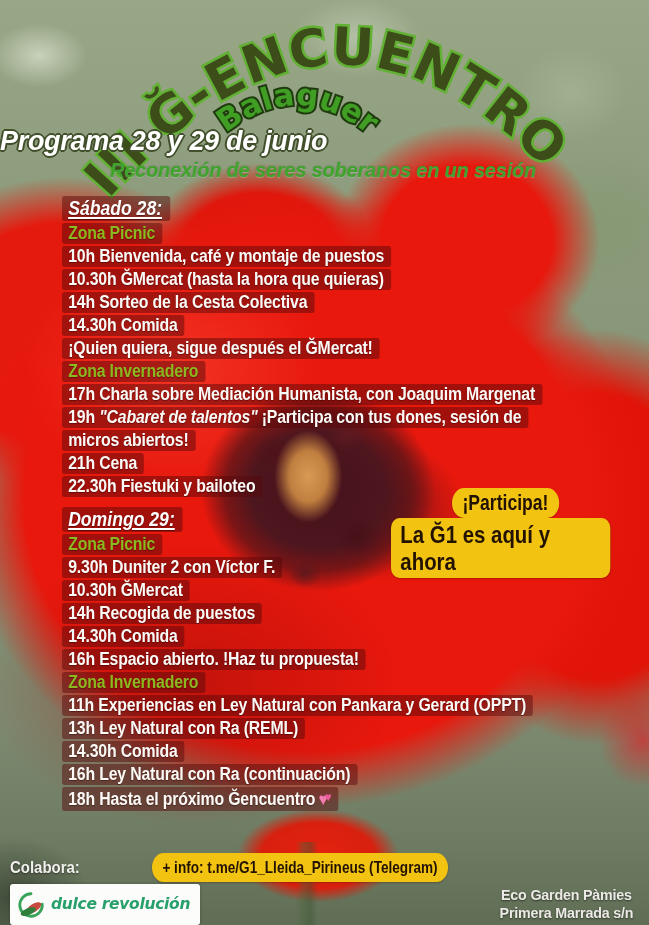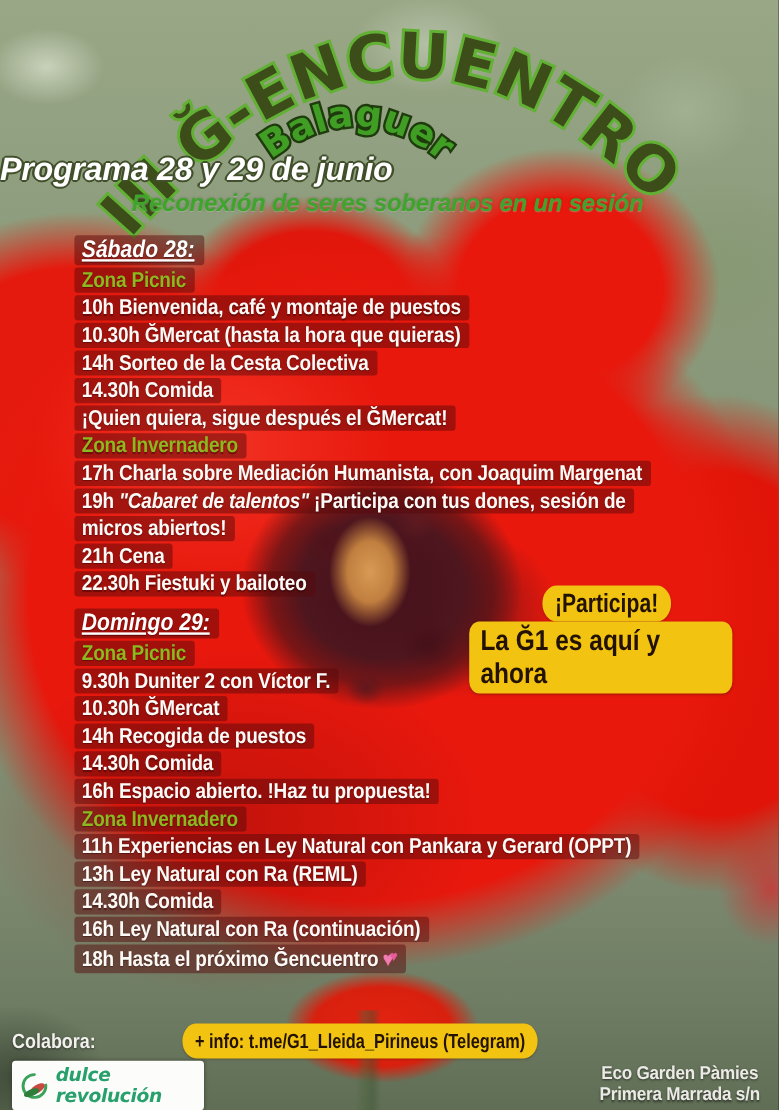--- a/index.html
+++ b/index.html
@@ -104,21 +104,21 @@
     transform:scaleX(.85);transform-origin:0 0;}
   .pill.info{left:152px;top:853px;font-size:17px;line-height:21px;padding:4px 13px;border-radius:15px;
     transform:scaleX(.8);transform-origin:0 0;}
 
   
   .colabora{
     position:absolute;left:10px;top:858px;font:700 17px/19px "Liberation Sans",sans-serif;color:#f2f1ee;
     transform:scaleX(.88);transform-origin:0 0;text-shadow:0 1px 2px rgba(0,0,0,.5);
   }
   .logo-box{
-    position:absolute;left:10px;top:884px;width:160px;height:41px;background:#fcfcfb;border-radius:3px;
+    position:absolute;left:10px;top:884px;width:190px;height:41px;background:#fcfcfb;border-radius:3px;
     display:flex;align-items:center;gap:5px;padding:0 6px;box-sizing:border-box;
     box-shadow:0 0 3px rgba(0,0,0,.3);
   }
   .logo-text{font:italic 600 15.5px/17px "DejaVu Sans",sans-serif;color:#27a06b;letter-spacing:-.3px;}
   .venue{
     position:absolute;right:16px;top:886px;text-align:center;color:#eceae6;
     font:700 15.5px/18px "Liberation Sans",sans-serif;letter-spacing:-.2px;
     transform:scaleX(.92);transform-origin:100% 0;text-shadow:0 1px 2px rgba(0,0,0,.55);
   }
 </style>

